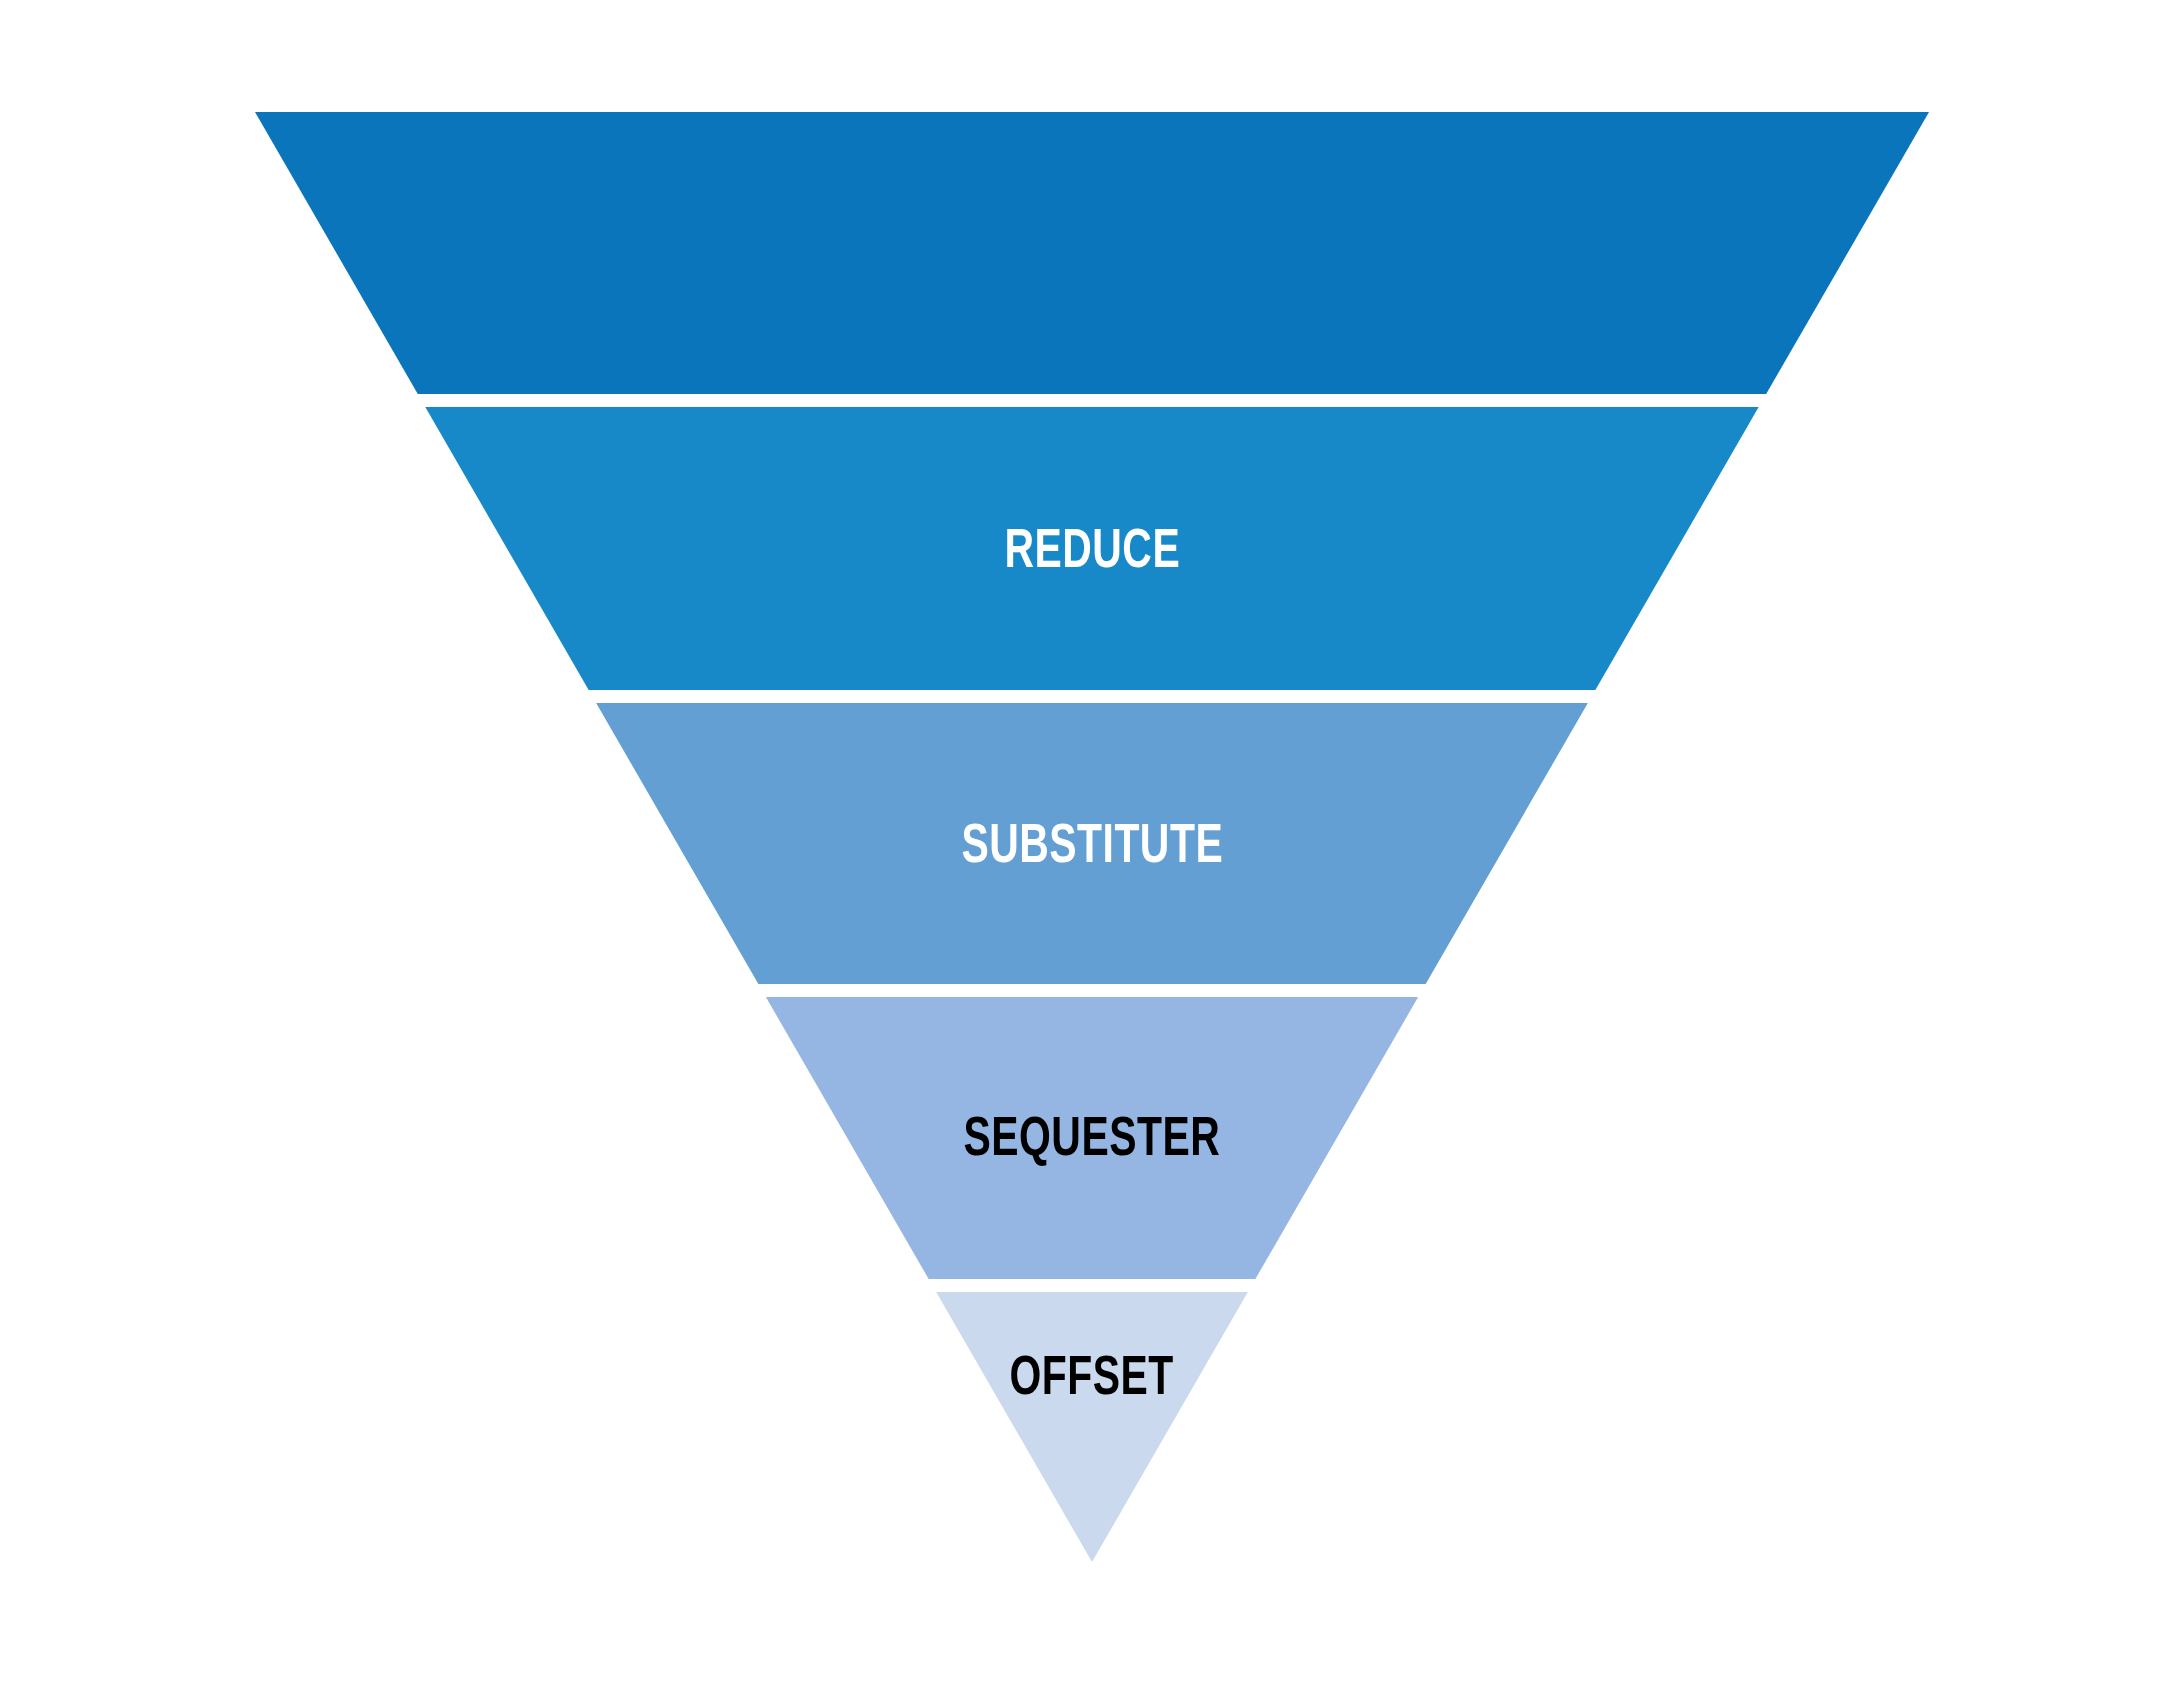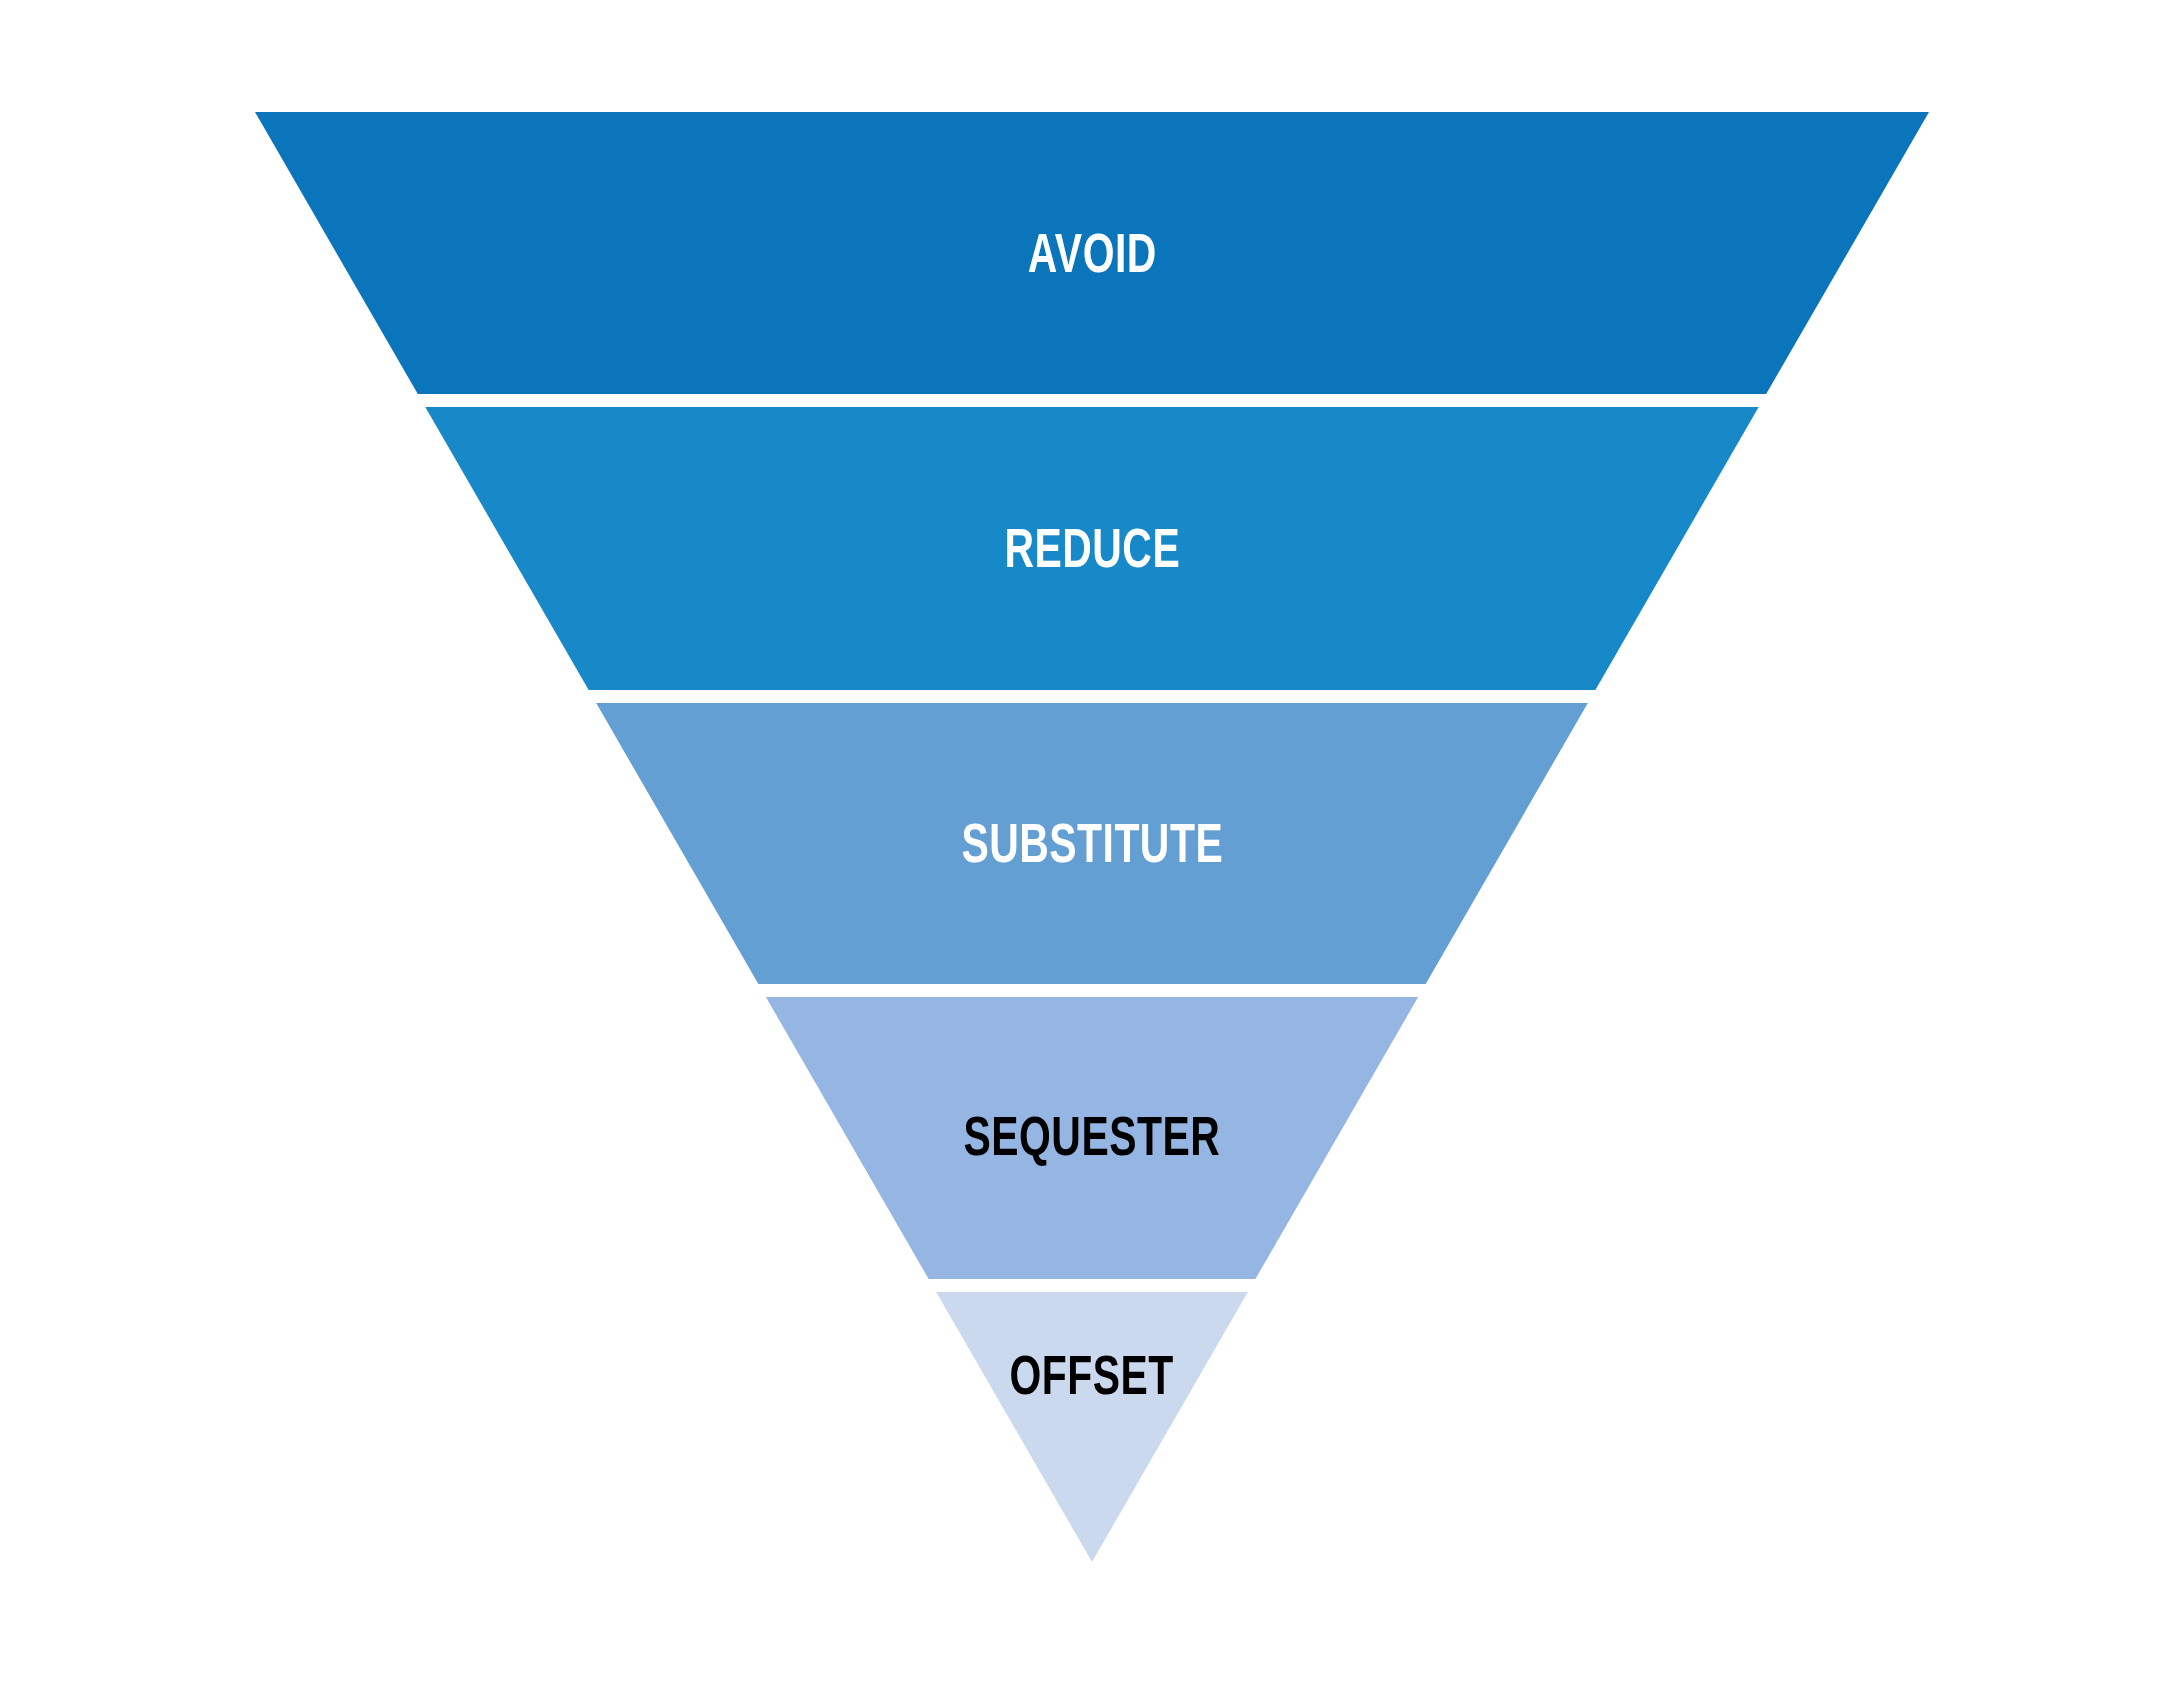--- a/index.html
+++ b/index.html
@@ -66,23 +66,20 @@
 
 <div class="page">
   <div class="funnel">
 
     <div class="band band-1" style="background-color: rgb(11, 117, 187);"></div>
     <div class="band band-2" style="background-color: rgb(23, 137, 200);"></div>
     <div class="band band-3" style="background-color: rgb(99, 159, 211);"></div>
     <div class="band band-4" style="background-color: rgb(149, 182, 226);"></div>
     <div class="band band-5" style="background-color: rgb(203, 217, 239);"></div>
 
-    <div class="band-label label-1" style="color: rgb(255, 255, 255);">
-      <span>AVOID</span>
-    </div>
     <div class="band-label label-2" style="color: rgb(255, 255, 255);">
       <span>REDUCE</span>
     </div>
     <div class="band-label label-3" style="color: rgb(255, 255, 255);">
       <span>SUBSTITUTE</span>
     </div>
     <div class="band-label label-4" style="color: rgb(0, 0, 0);">
       <span>SEQUESTER</span>
     </div>
     <div class="band-label label-5" style="color: rgb(0, 0, 0);">

